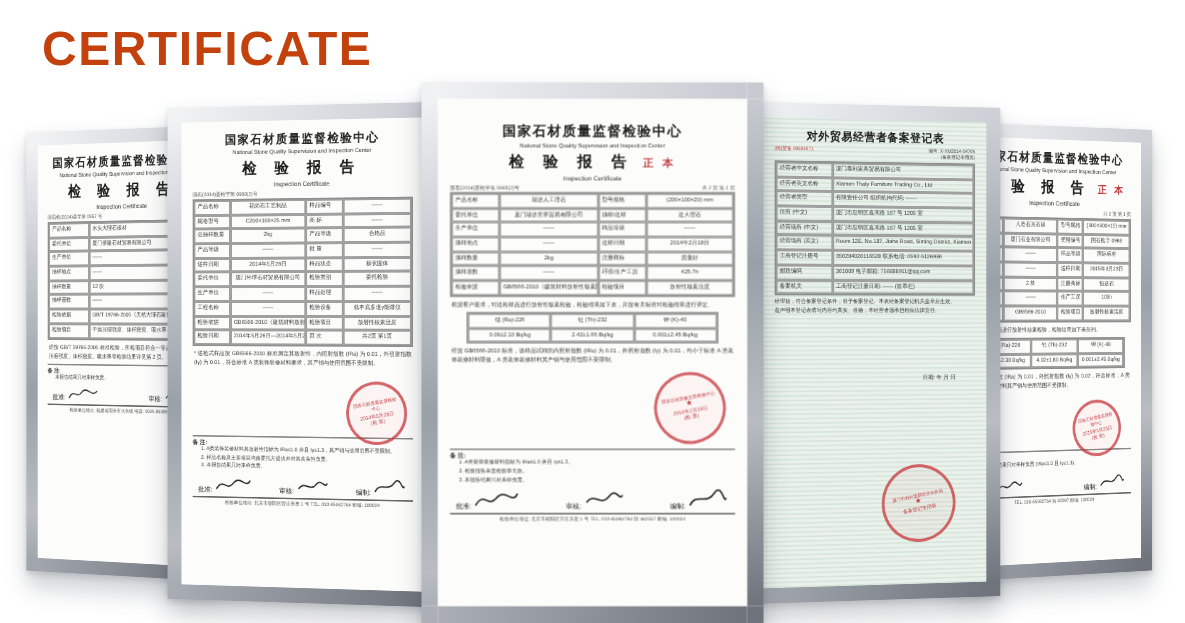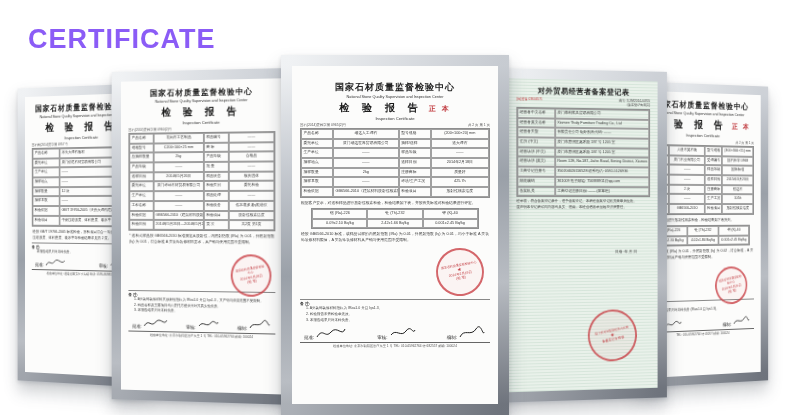--- a/index.html
+++ b/index.html
@@ -1,19 +1,19 @@
 <!DOCTYPE html>
 <html><head>
 <meta charset="utf-8">
 <style>
   * { box-sizing: border-box; margin: 0; padding: 0; }
   html, body { width: 790px; height: 415px; background: #ffffff; overflow: hidden;
     font-family: "Liberation Sans", sans-serif; }
-  .page-title { position: absolute; left: 28px; top: 24px; font-size: 27px;
-    font-weight: bold; letter-spacing: 1px; color: #8b5cf6; }
+  .page-title { position: absolute; left: 28px; top: 14px; font-size: 32px;
+    font-weight: bold; letter-spacing: 1px; color: #c2410c; }
   .stage { position: absolute; left: 0; top: 0; width: 790px; height: 415px;
     perspective: 1100px; }
 
   .cert { position: absolute; border-style: solid;
     border-image: linear-gradient(155deg, #f0f2f4 0%, #c9cdd3 22%, #9aa0a8 48%, #b9bdc3 72%, #6e737c 100%) 1;
     background: #fcfcfb; box-shadow: 0 10px 16px rgba(70,76,86,0.28), 0 2px 4px rgba(70,76,86,0.18); }
   .cert .paper { width: 100%; height: 100%; background: #fcfcfb; overflow: hidden;
     padding: 7px 8px 4px; position: relative; color: #3c3c3c; }
   .paper-green { background: #e9f1ea !important;
     background-image: repeating-linear-gradient(180deg, rgba(120,170,140,0.16) 0px, rgba(120,170,140,0.16) 1px, transparent 1px, transparent 3px) !important; }

